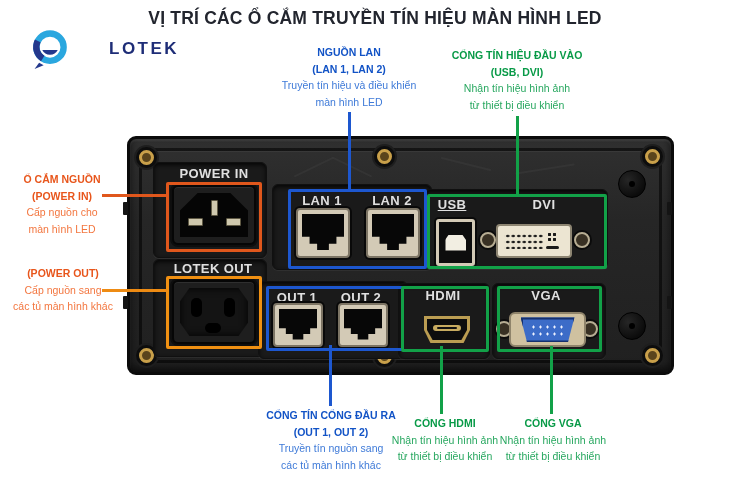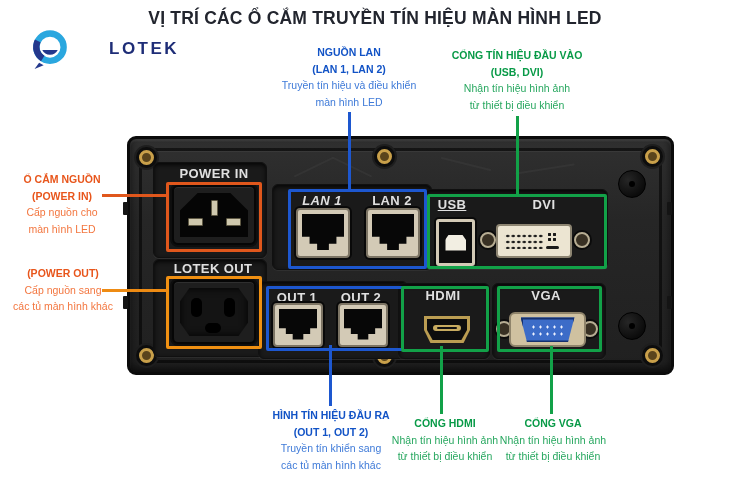--- a/index.html
+++ b/index.html
@@ -156,21 +156,21 @@
   <div class="abs plate" style="left:153px;top:162px;width:112px;height:94px;"></div>
   <div class="abs plate" style="left:153px;top:259px;width:112px;height:96px;"></div>
   <div class="abs plate" style="left:272px;top:184px;width:158px;height:84px;"></div>
   <div class="abs plate" style="left:424px;top:189px;width:182px;height:78px;"></div>
   <div class="abs plate" style="left:258px;top:281px;width:148px;height:76px;"></div>
   <div class="abs plate" style="left:398px;top:283px;width:90px;height:74px;"></div>
   <div class="abs plate" style="left:492px;top:283px;width:112px;height:74px;"></div>
 
   <div class="abs plabel" style="left:214px;top:166px;">POWER IN</div>
   <div class="abs plabel" style="left:213px;top:261px;">LOTEK OUT</div>
-  <div class="abs plabel" style="left:322px;top:193px;font-style:italic;">LAN 1</div>
+  <div class="abs plabel" style="left:322px;top:193px;">LAN 1</div>
   <div class="abs plabel" style="left:392px;top:193px;">LAN 2</div>
   <div class="abs plabel" style="left:452px;top:197px;text-decoration:underline;">USB</div>
   <div class="abs plabel" style="left:534px;top:197px;padding-left:20px;">DVI</div>
   <div class="abs plabel" style="left:297px;top:290px;">OUT 1</div>
   <div class="abs plabel" style="left:361px;top:290px;">OUT 2</div>
   <div class="abs plabel" style="left:443px;top:288px;">HDMI</div>
   <div class="abs plabel" style="left:546px;top:288px;">VGA</div>
 
   <div class="abs iec-bezel" style="left:172px;top:185px;width:80px;height:56px;">
     <div class="c14-cavity"></div>
@@ -262,23 +262,23 @@
     <div class="d">màn hình LED</div>
   </div>
 
   <div class="abs ann ann-orange" style="left:63px;top:265px;">
     <div class="h">(POWER OUT)</div>
     <div class="d">Cấp nguồn sang</div>
     <div class="d">các tủ màn hình khác</div>
   </div>
 
   <div class="abs ann ann-blue" style="left:331px;top:407px;">
-    <div class="h">HÌNH TÍN HIỆU ĐẦU RA</div>
+    <div class="h">CỔNG TÍN CỔNG ĐẦU RA</div>
     <div class="h">(OUT 1, OUT 2)</div>
-    <div class="d">Truyền tín khiển sang</div>
+    <div class="d">Truyền tín nguồn sang</div>
     <div class="d">các tủ màn hình khác</div>
   </div>
 
   <div class="abs ann ann-green" style="left:445px;top:415px;">
     <div class="h">CỔNG HDMI</div>
     <div class="d">Nhận tín hiệu hình ảnh</div>
     <div class="d">từ thiết bị điều khiển</div>
   </div>
 
   <div class="abs ann ann-green" style="left:553px;top:415px;">

